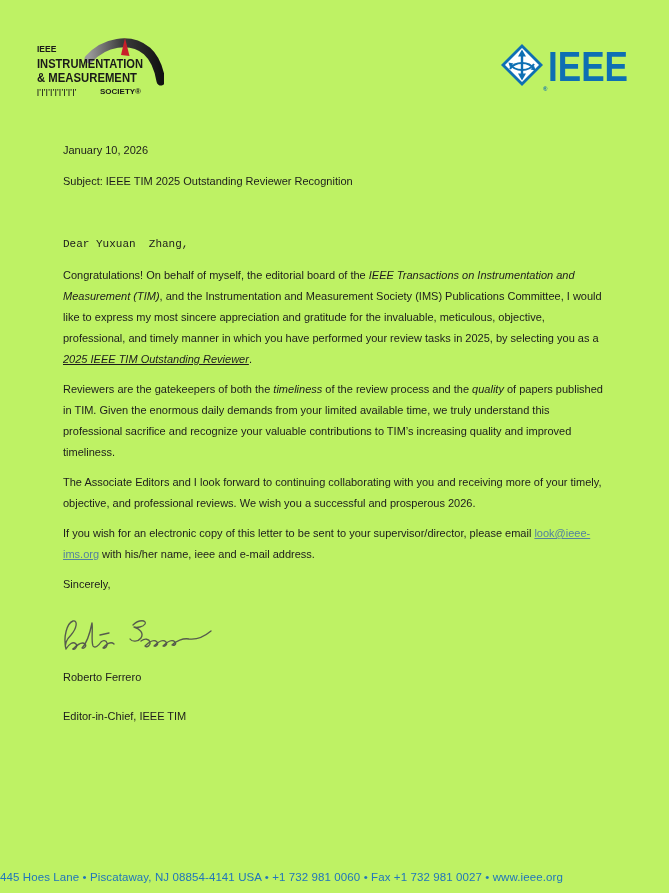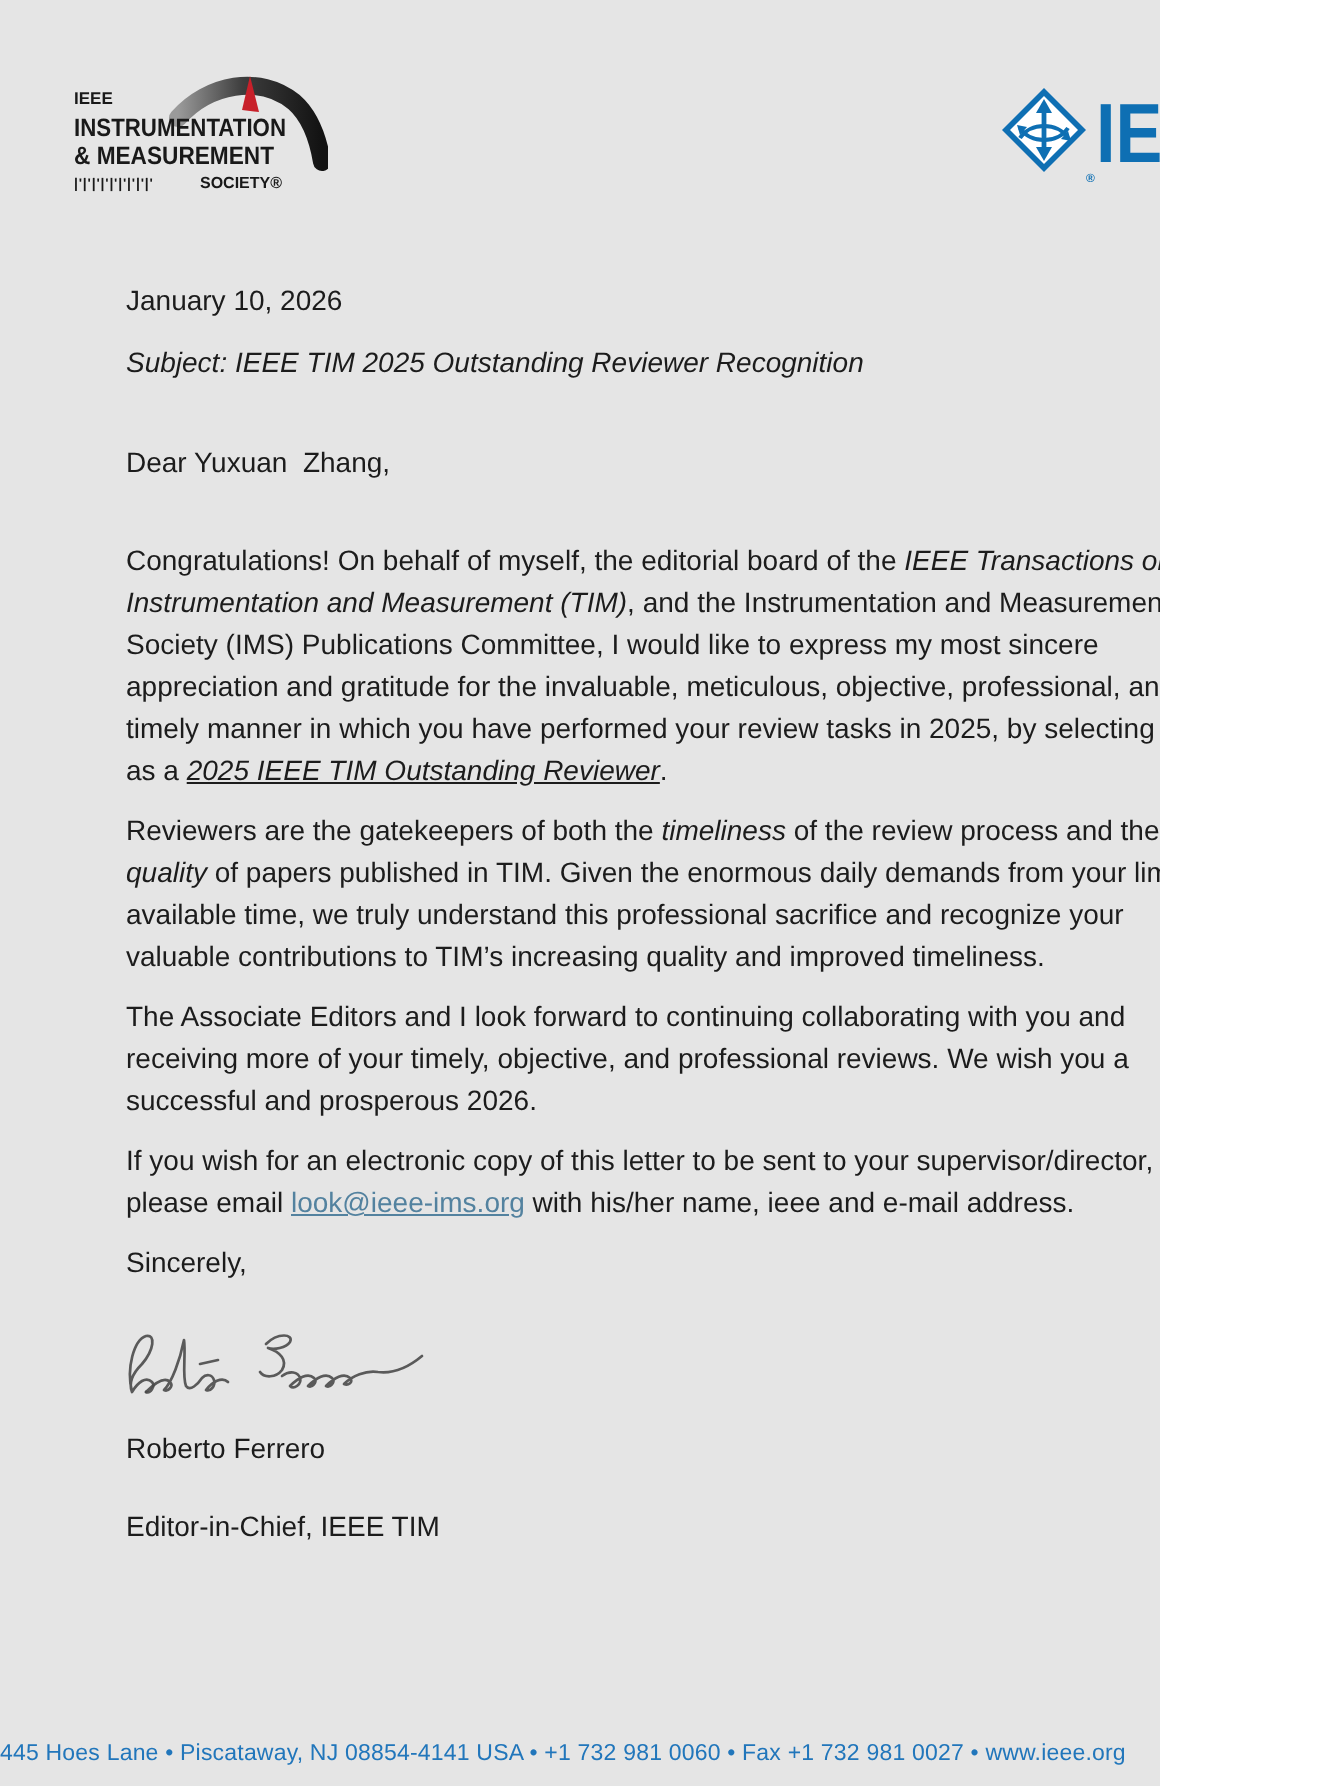--- a/index.html
+++ b/index.html
@@ -4,41 +4,41 @@
 <style>
   :root{
     --ieee-blue:#0e6fb3;
     --footer-blue:#2176bb;
     --link-blue:#53829f;
     --ink:#1c1c1c;
   }
   html,body{margin:0;padding:0;background:#ffffff;}
   .page{
     position:relative;
-    width:580px;height:893px;
-    background:#e5e5e5;
+    width:669px;height:893px;
+    background:#bef264;
     font-family:"Liberation Sans", sans-serif;
     color:var(--ink);
     overflow:hidden;
   }
   
   .ims-logo{position:absolute;left:34px;top:38px;}
   .ims-logo text{fill:#191919;font-family:"Liberation Sans",sans-serif;font-weight:bold;}
   .ieee-logo{position:absolute;left:501px;top:42px;}
   .blue-fill{fill:var(--ieee-blue);}
   .blue-stroke{stroke:var(--ieee-blue);}
   .ieee-wordmark{fill:var(--ieee-blue);font-family:"Liberation Sans",sans-serif;font-weight:bold;}
   
   .letter-body{
     position:absolute;left:63px;top:140px;width:547px;
-    font-size:14px;line-height:21px;color:var(--ink);
+    font-size:11px;line-height:21px;color:var(--ink);
   }
   .letter-body p{margin:0 0 10px 0;}
-  p.subject{margin-bottom:29px;font-style:italic;}
-  p.salutation{margin-bottom:28px;white-space:pre-wrap;}
+  p.subject{margin-bottom:42px;}
+  p.salutation{margin-bottom:10px;white-space:pre-wrap;font-family:Liberation Mono, monospace;}
   p.para{margin-bottom:9px;}
   p.closing{margin-bottom:16px;}
   .it{font-style:italic;}
   .ul{text-decoration:underline;}
   a.link{color:var(--link-blue);text-decoration:underline;cursor:pointer;}
   .signature{display:block;margin:16px 0 8px -4px;}
   .sig-stroke{fill:none;stroke:#4a4a4a;stroke-width:1.35;stroke-linecap:round;stroke-linejoin:round;opacity:.9;}
   p.signer-name{margin-bottom:18px;}
   
   .footer{

